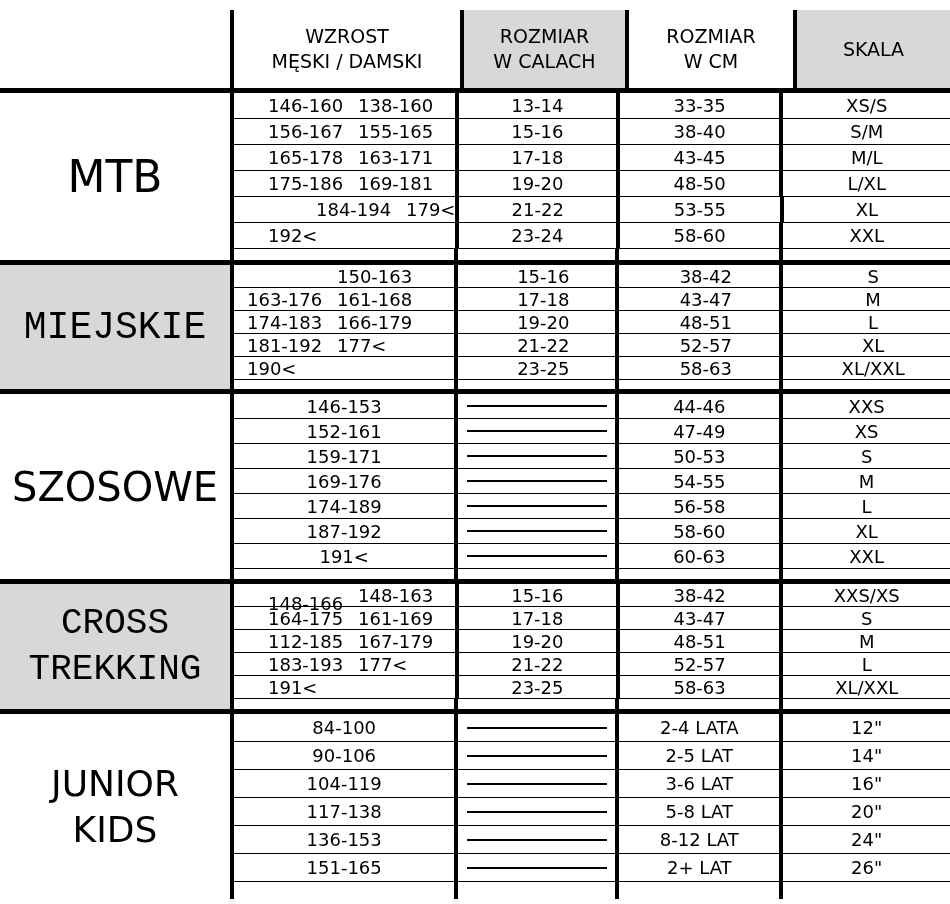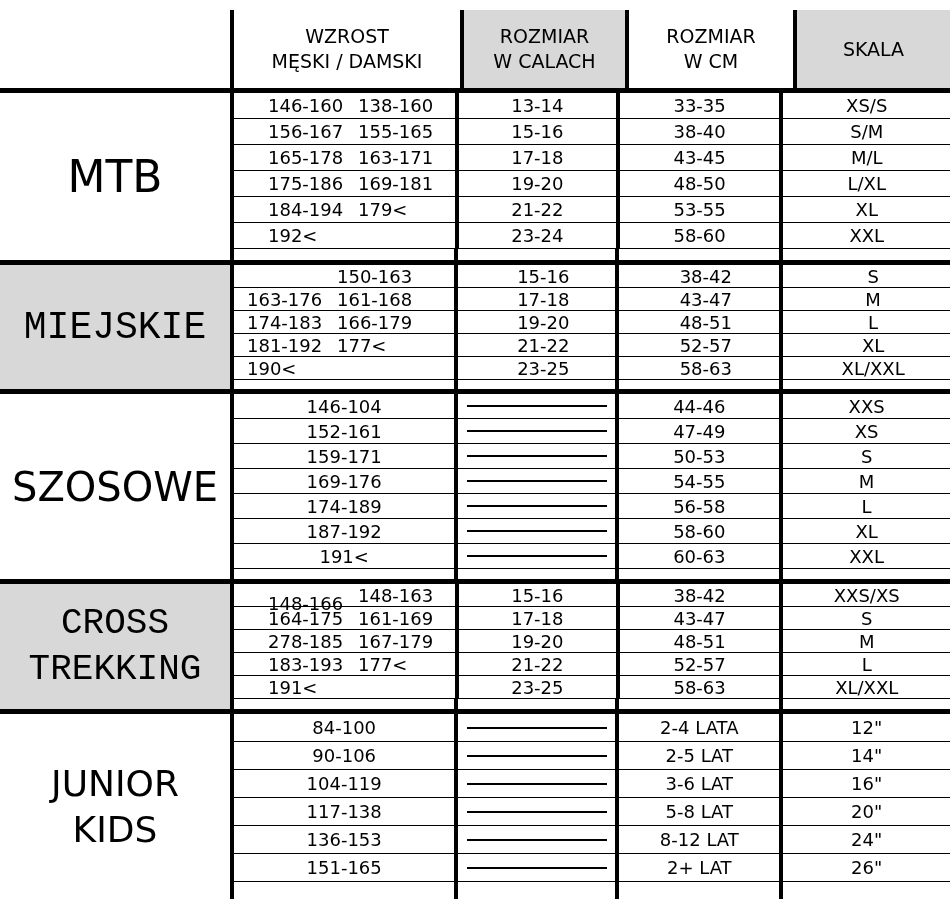--- a/index.html
+++ b/index.html
@@ -113,21 +113,21 @@
             <div class="cell c1 pair">
               <div class="m" style="display: inline-block;">175-186</div>
               <div class="d">169-181</div>
             </div>
             <div class="cell c2">19-20</div>
             <div class="cell c3">48-50</div>
             <div class="cell c4">L/XL</div>
           </div>
           <div class="row">
             <div class="cell c1 pair">
-              <div class="m" style="display: inline-block;">184-194</div>
+              <div class="m" style="display: inline-block; margin-left: 48px;">184-194</div>
               <div class="d">179&lt;</div>
             </div>
             <div class="cell c2">21-22</div>
             <div class="cell c3">53-55</div>
             <div class="cell c4">XL</div>
           </div>
           <div class="row">
             <div class="cell c1 pair">
               <div class="m" style="display: inline-block;">192&lt;</div>
               <div class="d"></div>
@@ -201,21 +201,21 @@
             <div class="cell c4"></div>
           </div>
         </div>
       </div>
       <div class="section sec2">
         <div class="cat">
           <div class="cat-line">SZOSOWE</div>
         </div>
         <div class="rows">
           <div class="row">
-            <div class="cell c1">146-104</div>
+            <div class="cell c1">146-153</div>
             <div class="cell c2">
               <div class="dash"></div>
             </div>
             <div class="cell c3">44-46</div>
             <div class="cell c4">XXS</div>
           </div>
           <div class="row">
             <div class="cell c1">152-161</div>
             <div class="cell c2">
               <div class="dash"></div>
@@ -290,21 +290,21 @@
             <div class="cell c1 pair">
               <div class="m" style="display: inline-block;">164-175</div>
               <div class="d">161-169</div>
             </div>
             <div class="cell c2">17-18</div>
             <div class="cell c3">43-47</div>
             <div class="cell c4">S</div>
           </div>
           <div class="row">
             <div class="cell c1 pair">
-              <div class="m" style="display: inline-block;">278-185</div>
+              <div class="m" style="display: inline-block;">112-185</div>
               <div class="d">167-179</div>
             </div>
             <div class="cell c2">19-20</div>
             <div class="cell c3">48-51</div>
             <div class="cell c4">M</div>
           </div>
           <div class="row">
             <div class="cell c1 pair">
               <div class="m" style="display: inline-block;">183-193</div>
               <div class="d">177&lt;</div>

